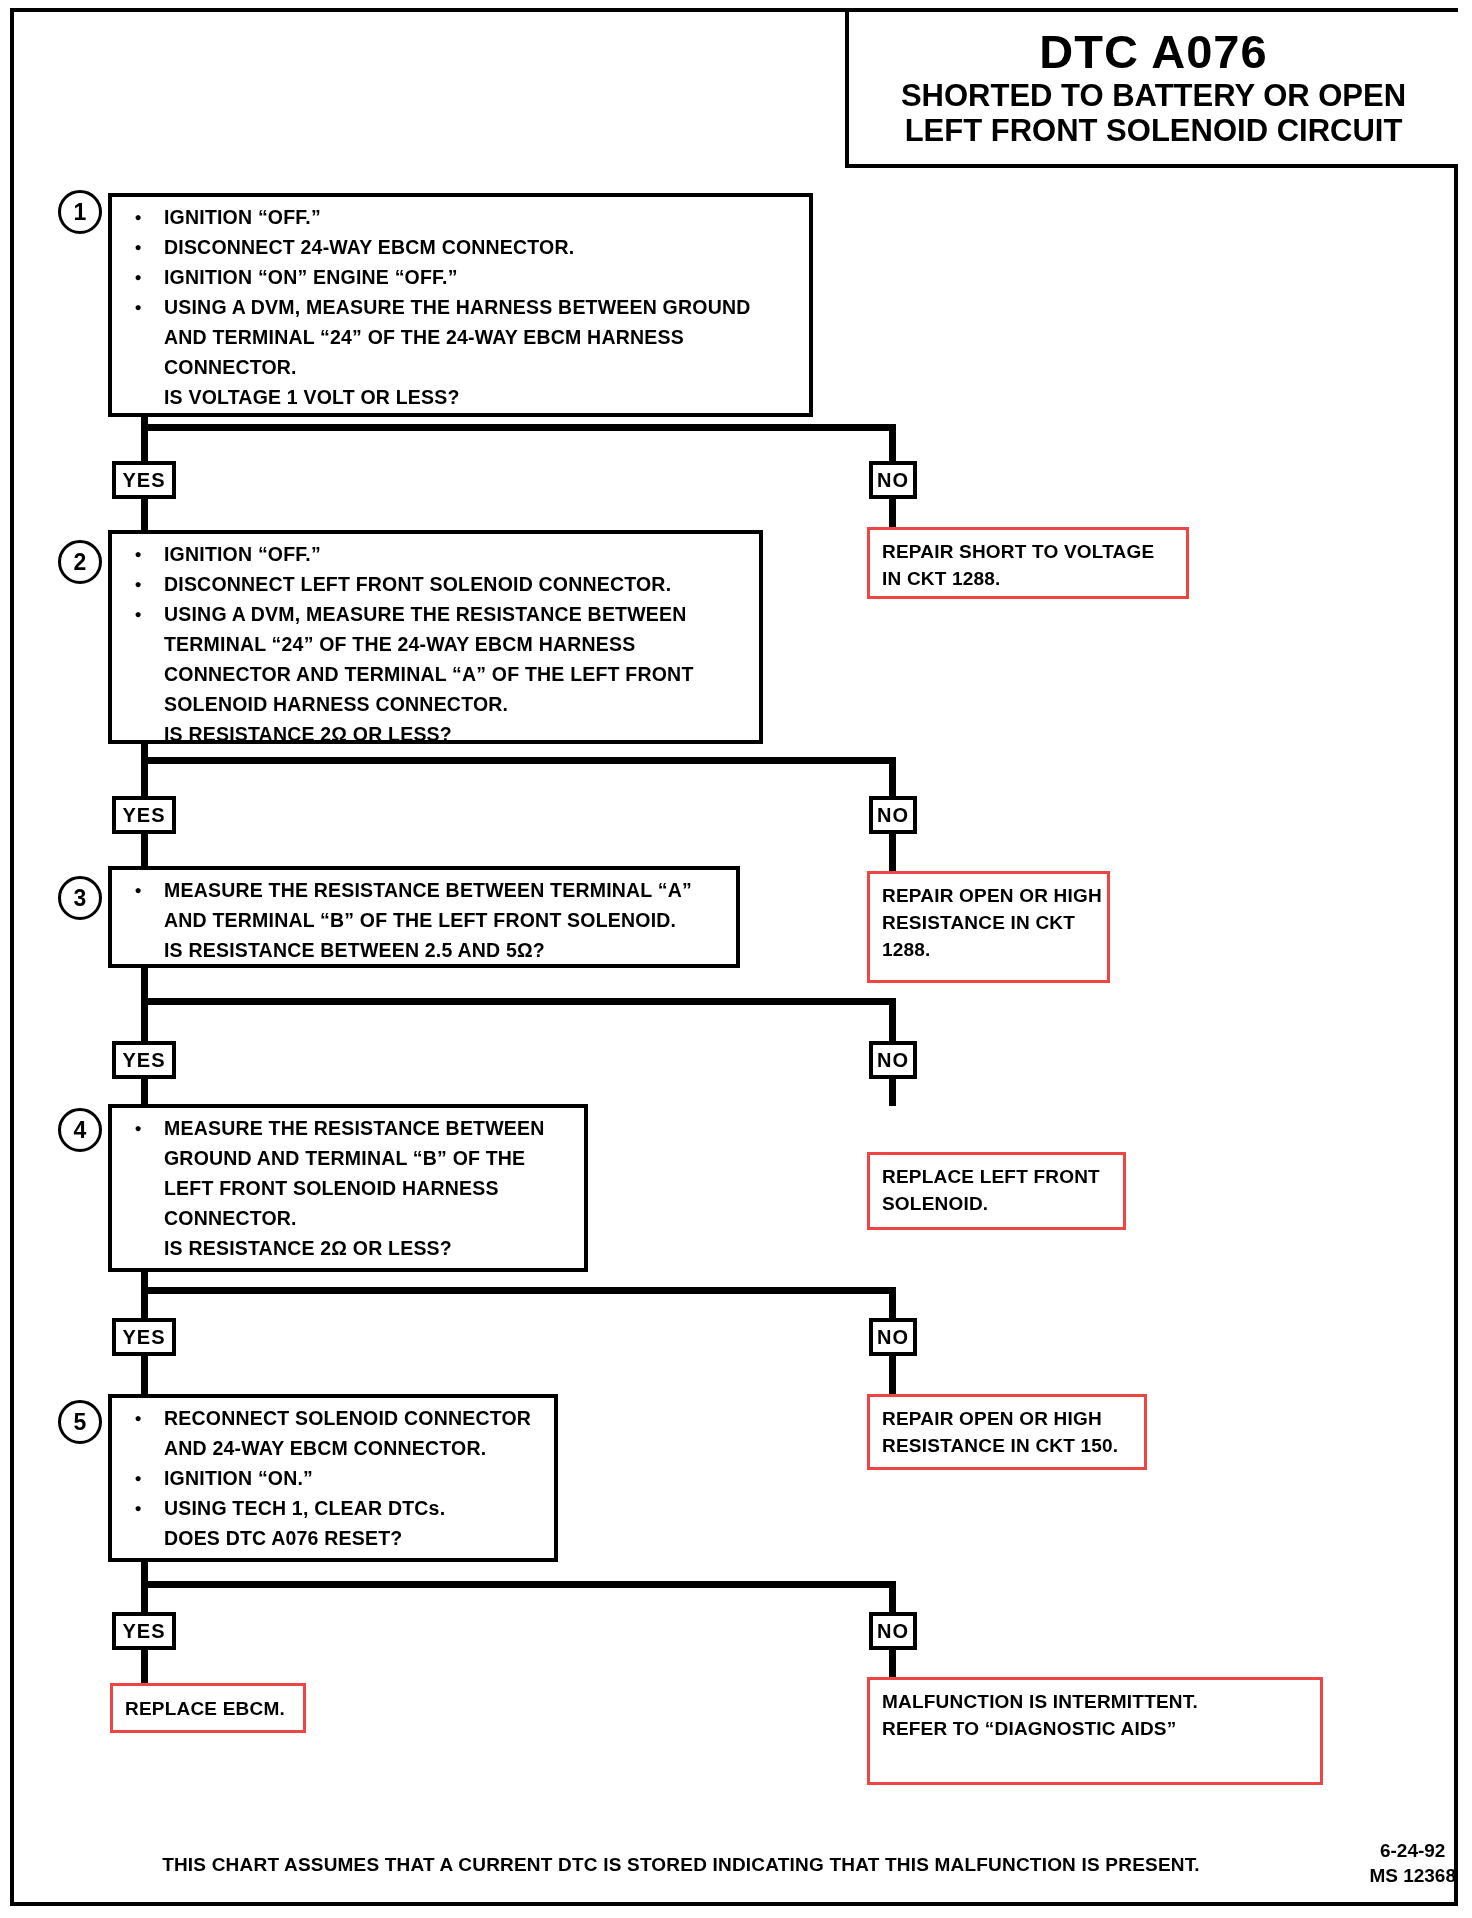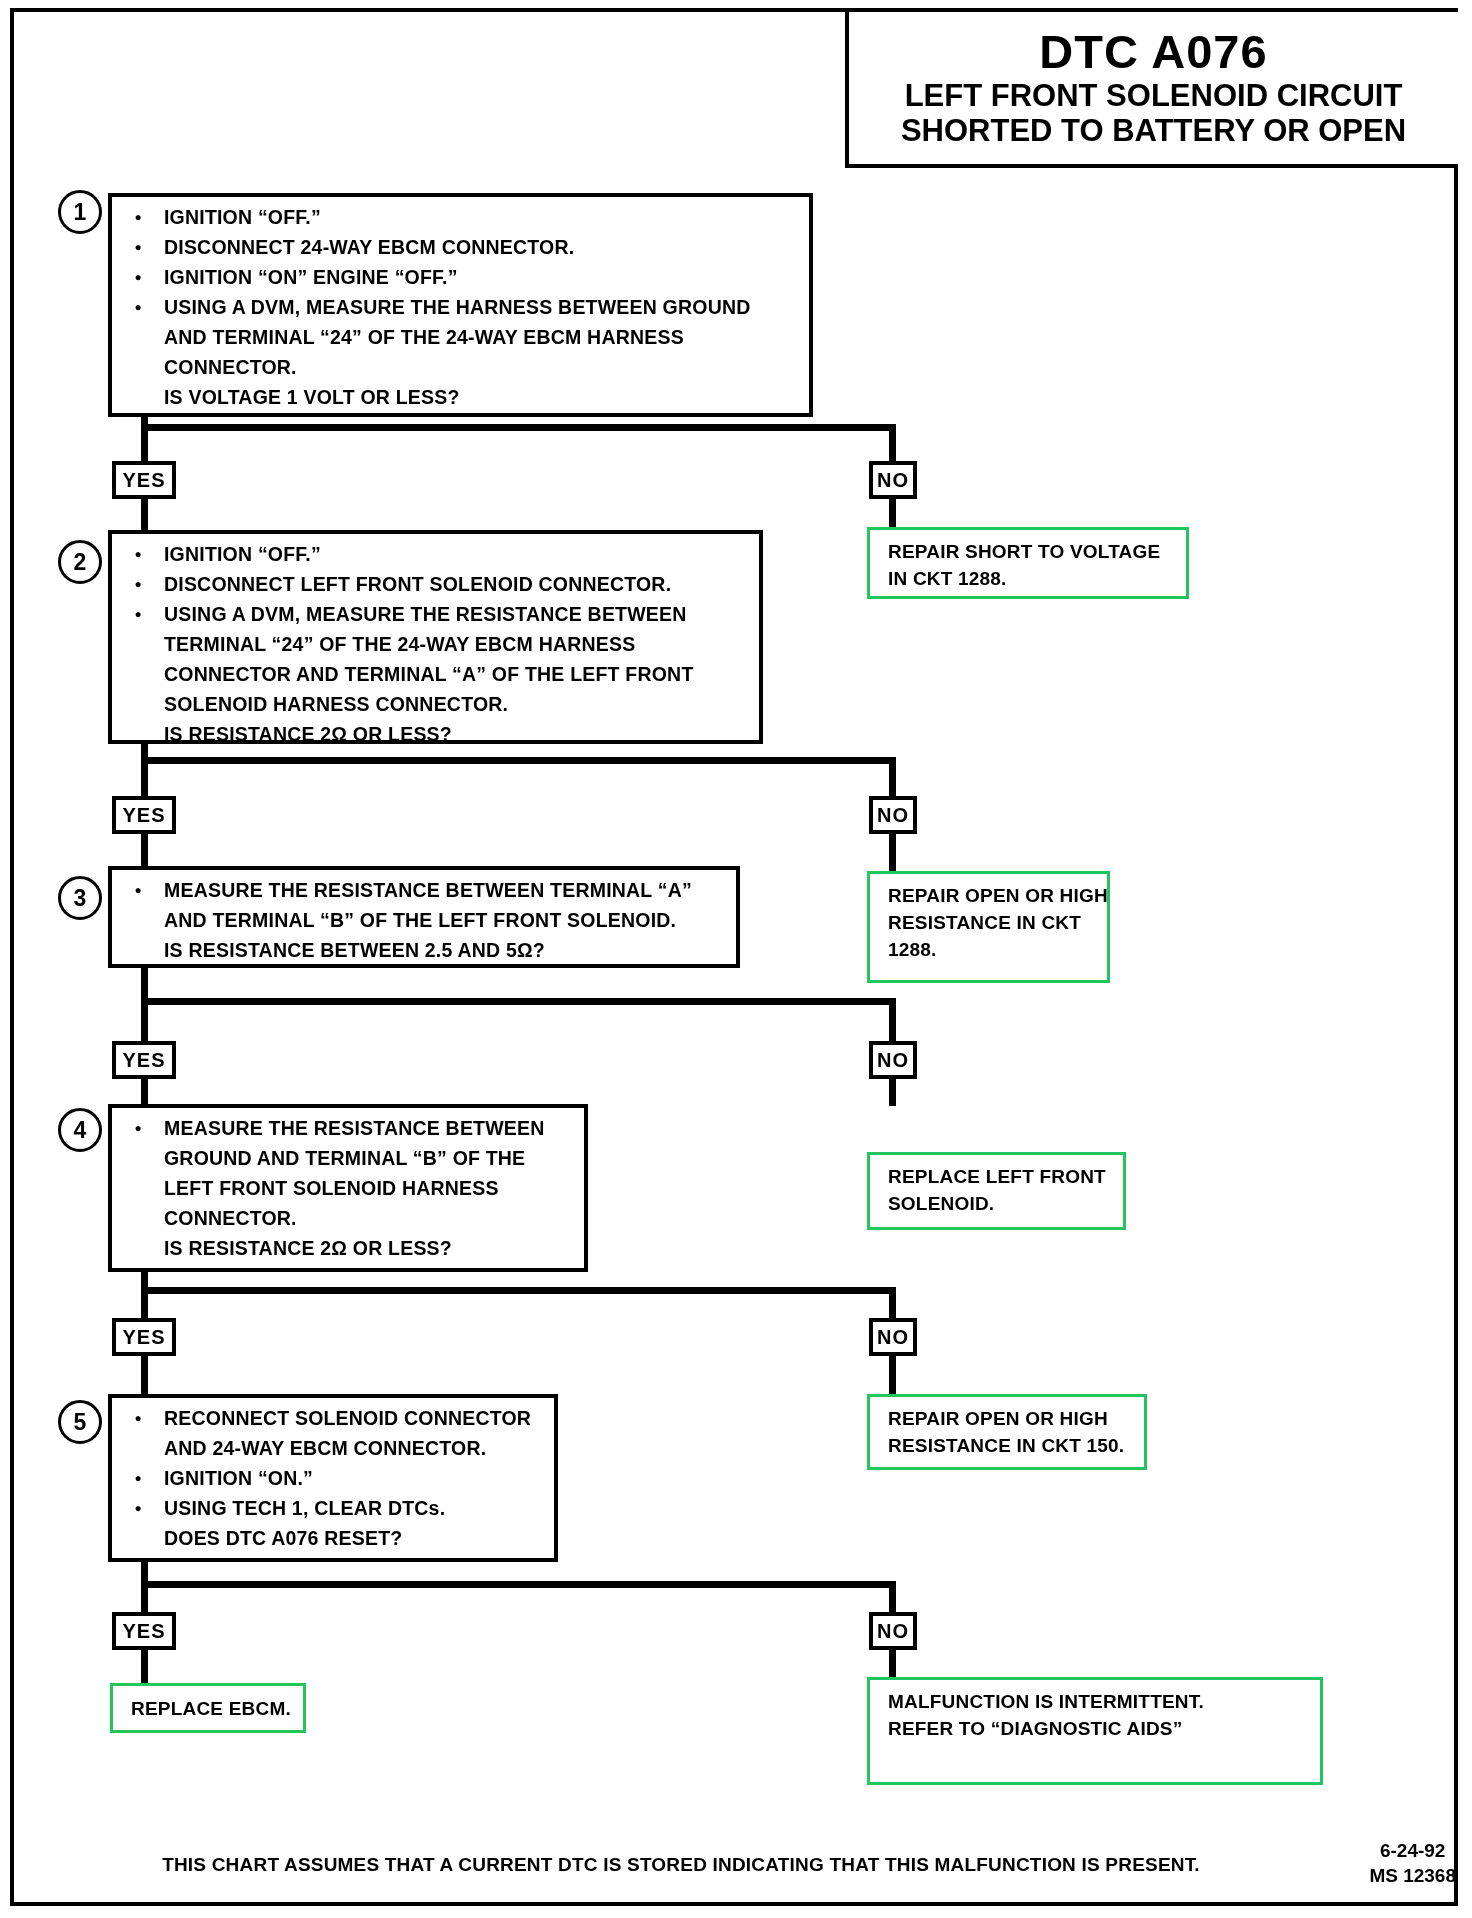--- a/index.html
+++ b/index.html
@@ -27,44 +27,44 @@
     position:absolute; width:44px; height:44px; border:3px solid #000; border-radius:50%;
     box-sizing:border-box; background:#fff; display:flex; align-items:center; justify-content:center;
     font-size:23px; font-weight:bold;
   }
   .yn {
     position:absolute; border:4px solid #000; background:#fff; box-sizing:border-box;
     display:flex; align-items:center; justify-content:center;
     font-size:20px; font-weight:bold; letter-spacing:1px;
   }
   .action {
-    position:absolute; border:3px solid #22c55e; background:#fff; box-sizing:border-box;
-    padding:8px 18px; font-size:19px; font-weight:bold; line-height:27px;
+    position:absolute; border:3px solid #ef4444; background:#fff; box-sizing:border-box;
+    padding:8px 12px; font-size:19px; font-weight:bold; line-height:27px;
     letter-spacing:0.2px; white-space:nowrap;
   }
   .action.center { display:flex; align-items:center; }
   .footer-note {
     position:absolute; left:0; right:110px; top:1854px; text-align:center;
     font-size:19px; font-weight:bold; letter-spacing:0.2px;
   }
   .footer-meta {
     position:absolute; right:16px; top:1838px; text-align:center;
     font-size:19px; font-weight:bold; line-height:25px;
   }
 </style>
 </head>
 <body>
 
 <div class="page">
   <div class="frame"></div>
 
   <div class="title-block">
     <div class="dtc">DTC A076</div>
+    <div class="sub">SHORTED TO BATTERY OR OPEN</div>
     <div class="sub">LEFT FRONT SOLENOID CIRCUIT</div>
-    <div class="sub">SHORTED TO BATTERY OR OPEN</div>
   </div>
 
   <div class="ln" style="left:141px;top:415px;width:7px;height:16px"></div>
   <div class="ln" style="left:141px;top:424px;width:755px;height:7px"></div>
   <div class="ln" style="left:141px;top:424px;width:7px;height:37px"></div>
   <div class="ln" style="left:889px;top:424px;width:7px;height:37px"></div>
   <div class="ln" style="left:141px;top:497px;width:7px;height:35px"></div>
   <div class="ln" style="left:889px;top:497px;width:7px;height:32px"></div>
 
   <div class="ln" style="left:141px;top:742px;width:7px;height:22px"></div>

